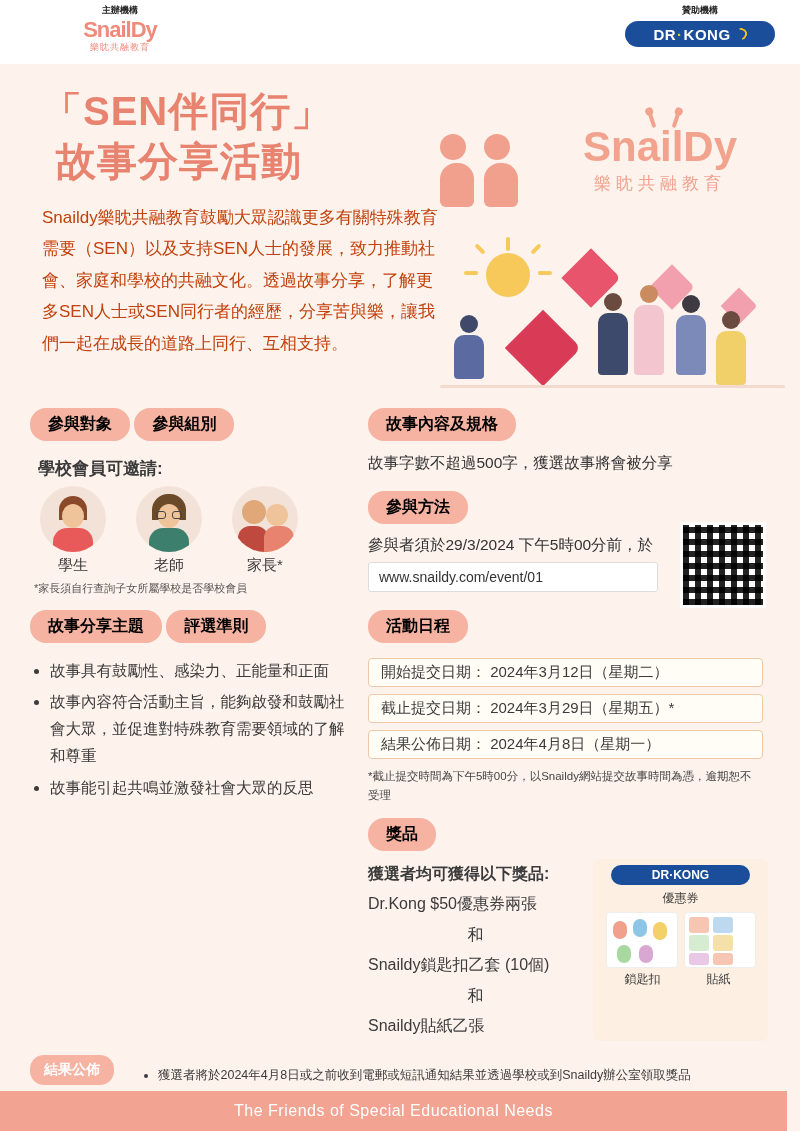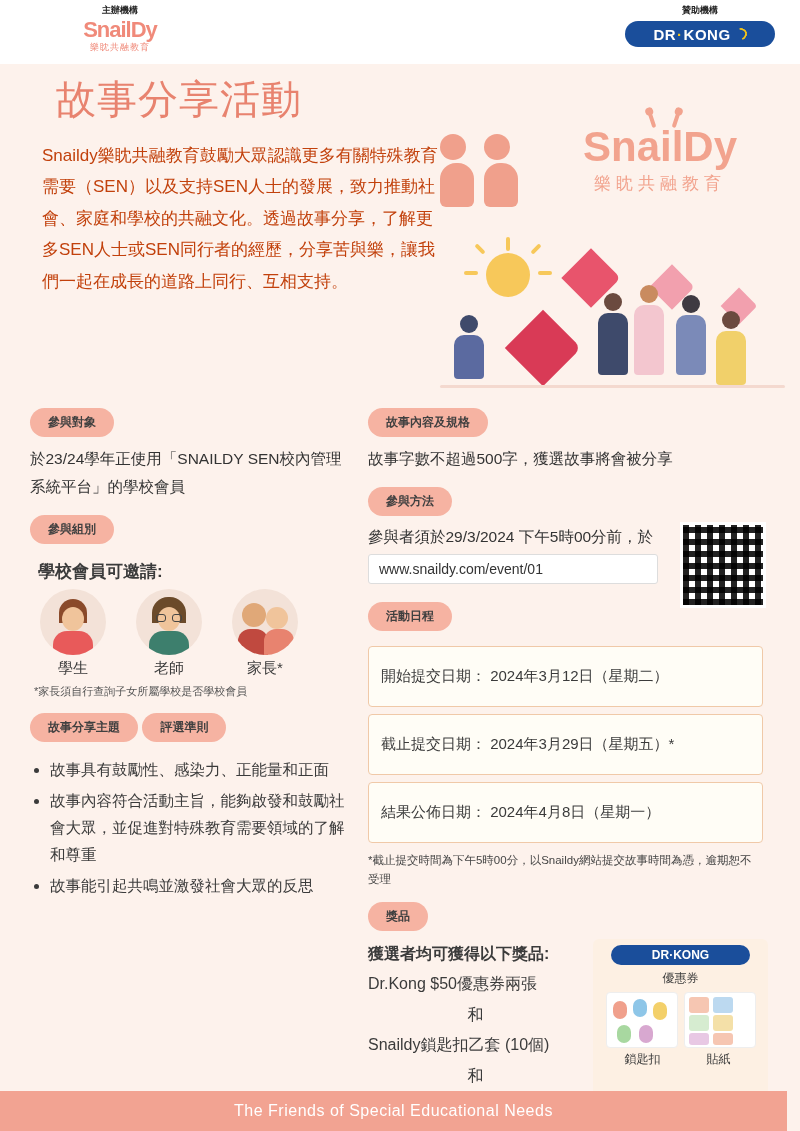--- a/index.html
+++ b/index.html
@@ -42,21 +42,21 @@
     border:2px solid #f5c518; border-left-color:transparent; border-bottom-color:transparent;
     margin-left:4px; transform:rotate(30deg);
   }
   
   .hero { position:relative; padding:10px 0 0 0; height:330px;}
   .title-main {
     font-size:40px; font-weight:bold; color:#e8836f;
     margin:12px 0 0 42px; letter-spacing:1px; line-height:1.25;
   }
   .title-sub {
-    font-size:40px; font-weight:normal; color:#e8836f;
+    font-size:40px; font-weight:bold; color:#e8836f;
     margin:0 0 0 56px; letter-spacing:1px; line-height:1.25;
   }
   .hero-desc {
     width:400px; margin:16px 0 0 42px; font-size:17px; line-height:1.85;
     color:#c2410c;
   }
   
   .people-icon { position:absolute; left:440px; top:70px; }
   .p-fig { position:absolute; }
   .p-head { width:26px;height:26px;border-radius:50%;background:#f0a08c;}
@@ -91,22 +91,22 @@
   .person .torso { border-radius:10px 10px 4px 4px; margin-top:2px; }
   .ground {
     position:absolute; bottom:6px; left:10px; width:345px; height:3px; background:#f4d9cf; border-radius:2px;
   }
   
   .body-cols { display:flex; padding:0 30px; gap:18px; }
   .col { width:370px; }
   .col-left { width:320px; }
   .col-right { width:400px; }
   .pill {
-    display:inline-block; background:#f6b3a2; color:#404040; font-weight:bold;
-    font-size:12px; padding:6px 18px; border-radius:16px; margin:14px 0 8px 0;
+    display:inline-block; background:#f6b3a2; color:#000000; font-weight:bold;
+    font-size:16px; padding:6px 18px; border-radius:16px; margin:14px 0 8px 0;
   }
   .para { font-size:15.5px; line-height:1.8; color:#333; }
   .para.tight { line-height:1.7; }
   .sub-head { font-weight:bold; font-size:17px; margin:8px 0 6px 8px; }
   
   .avatars { display:flex; gap:22px; margin:6px 0 0 6px; }
   .avatar-wrap { width:74px; text-align:center; }
   .avatar {
     width:66px;height:66px;border-radius:50%;background:#f3e2d8;position:relative;overflow:hidden;margin:0 auto;
   }
@@ -123,21 +123,21 @@
   .qr {
     position:absolute; right:34px; top:522px; width:86px; height:86px;
     background:
       repeating-linear-gradient(0deg,#222 0 6px,#fff 6px 12px),
       repeating-linear-gradient(90deg,#222 0 6px,transparent 6px 12px);
     background-blend-mode:multiply;
     border:3px solid #fff;
   }
   .sched-row {
     border:1px solid #f0c9a8; background:#fffdf6; border-radius:4px;
-    font-size:15px; padding:20px 12px; margin:7px 0; width:395px;
+    font-size:15px; padding:4px 12px; margin:7px 0; width:395px;
   }
   .small-note { font-size:11.5px; color:#444; line-height:1.6; margin-top:8px; width:390px;}
   
   .prize-flex { display:flex; gap:10px; }
   .prize-text { width:215px; font-size:16px; line-height:1.9; }
   .prize-text .center { text-align:center; }
   .prize-card {
     width:175px; background:#fdf0e3; border-radius:6px; padding:6px; text-align:center;
   }
   .prize-card .dk {
@@ -181,20 +181,21 @@
       <div class="drkong-pill">
         <span>DR</span>
           <span class="dot">·</span>
           <span>KONG</span>
           <span class="swoosh"></span>
       </div>
     </div>
   </div>
 
   <div class="hero">
+    <div class="title-main">「SEN伴同行」</div>
     <div class="title-sub">故事分享活動</div>
 
     <div class="people-icon">
       <div class="p-fig" style="left:0;top:0;">
         <div class="p-head"></div>
           <div class="p-body"></div>
       </div>
       <div class="p-fig" style="left:44px;top:0;">
         <div class="p-head"></div>
           <div class="p-body"></div>
@@ -248,21 +249,20 @@
       </div>
       <div class="ground"></div>
     </div>
   </div>
 
   <div class="body-cols">
 
     <div class="col col-left">
 
       <div class="pill">參與對象</div>
-      <div class="para">於23/24學年正使用「SNAILDY SEN校內管理系統平台」的學校會員</div>
 
       <div class="pill">參與組別</div>
       <div class="sub-head">學校會員可邀請:</div>
 
       <div class="avatars">
         <div class="avatar-wrap">
           <div class="avatar">
             <div style="position:absolute;left:19px;top:10px;width:28px;height:24px;border-radius:14px 14px 0 0;background:#8a4a2a;"></div>
             <div style="position:absolute;left:22px;top:18px;width:22px;height:24px;border-radius:50%;background:#f0c49b;"></div>
             <div style="position:absolute;left:13px;top:42px;width:40px;height:26px;border-radius:14px 14px 0 0;background:#e85a5a;"></div>

